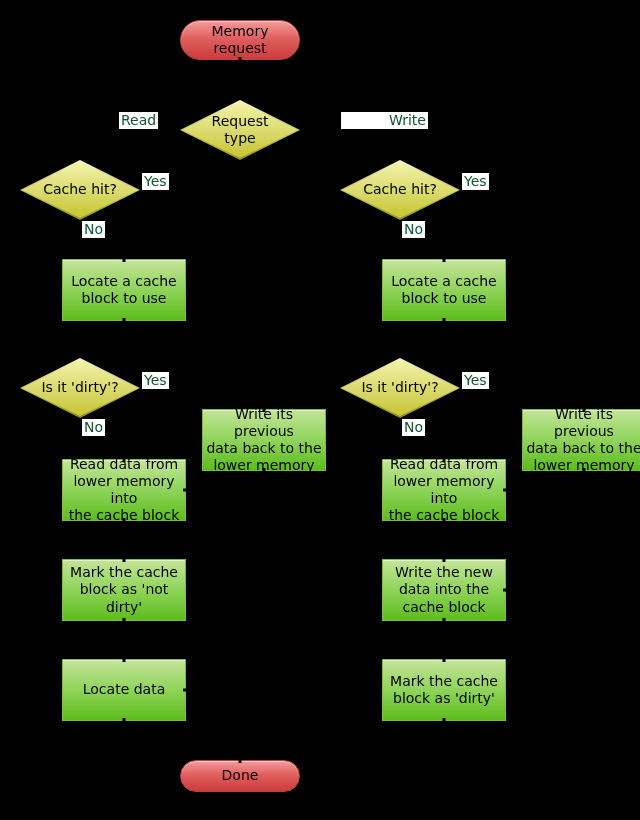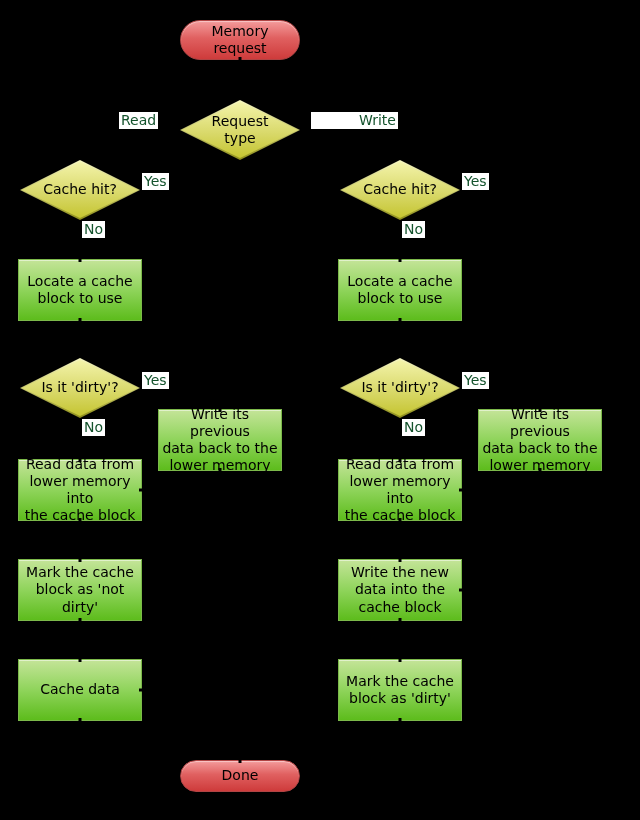--- a/index.html
+++ b/index.html
@@ -20,20 +20,21 @@
     border:1px solid #b04444;
     background:linear-gradient(180deg,#f49b9b 0%,#e express 0,#e06060 45%,#ce3b3b 100%);
     background:linear-gradient(180deg,#f49b9b 0%,#e06060 45%,#ce3b3b 100%);
     box-shadow:inset 0 1px 1px rgba(255,255,255,0.45);
   }
   
   .process{
     border:1px solid #7cb94a;
     background:linear-gradient(180deg,#c4e498 0%,#8fd45b 50%,#5dbc1c 100%);
     box-shadow:inset 0 1px 0 rgba(255,255,255,0.5);
+    margin-left:44px;
   }
   
   .decision{border:none;background:none;}
   .d-border,.d-fill{
     display:block;position:absolute;
     clip-path:polygon(50% 0,100% 50%,50% 100%,0 50%);
   }
   .d-border{inset:0;background:linear-gradient(180deg,#f7f7c0 0%,#8f8f1a 100%);}
   .d-fill{inset:2px;background:linear-gradient(180deg,#f3f3a9 0%,#d9d96b 55%,#c5c531 100%);}
   
@@ -64,21 +65,21 @@
 request</span>
   </div>
 
   <div class="node decision" style="left:180px;top:100px;width:120px;height:60px;">
     <i class="d-border"></i>
     <i class="d-fill"></i>
     <span class="nlabel">Request
 type</span>
   </div>
   <span class="chip" style="left:119px;top:112px;">Read</span>
-  <span class="chip" style="left:311px;top:112px;padding-left:48px;">Write</span>
+  <span class="chip" style="left:341px;top:112px;padding-left:48px;">Write</span>
 
   <div class="node decision" style="left:20px;top:160px;width:120px;height:60px;">
     <i class="d-border"></i>
     <i class="d-fill"></i>
     <span class="nlabel">Cache hit?</span>
   </div>
   <span class="chip" style="left:142px;top:173px;">Yes</span>
   <span class="chip" style="left:82px;top:221px;">No</span>
 
   <div class="node decision" style="left:340px;top:160px;width:120px;height:60px;">
@@ -143,21 +144,21 @@
 block as 'not dirty'</span>
   </div>
   <div class="node process pt pb" style="left:338px;top:559px;width:124px;height:62px;">
     <span class="nlabel">Write the new
 data into the
 cache block</span>
     <i class="dot-right"></i>
   </div>
 
   <div class="node process pt pb" style="left:18px;top:659px;width:124px;height:62px;">
-    <span class="nlabel">Cache data</span>
+    <span class="nlabel">Locate data</span>
     <i class="dot-right"></i>
   </div>
   <div class="node process pt pb" style="left:338px;top:659px;width:124px;height:62px;">
     <span class="nlabel">Mark the cache
 block as 'dirty'</span>
   </div>
 
   <div class="node terminal pt" style="left:180px;top:760px;width:120px;height:32px;">
     <span class="nlabel">Done</span>
   </div>

